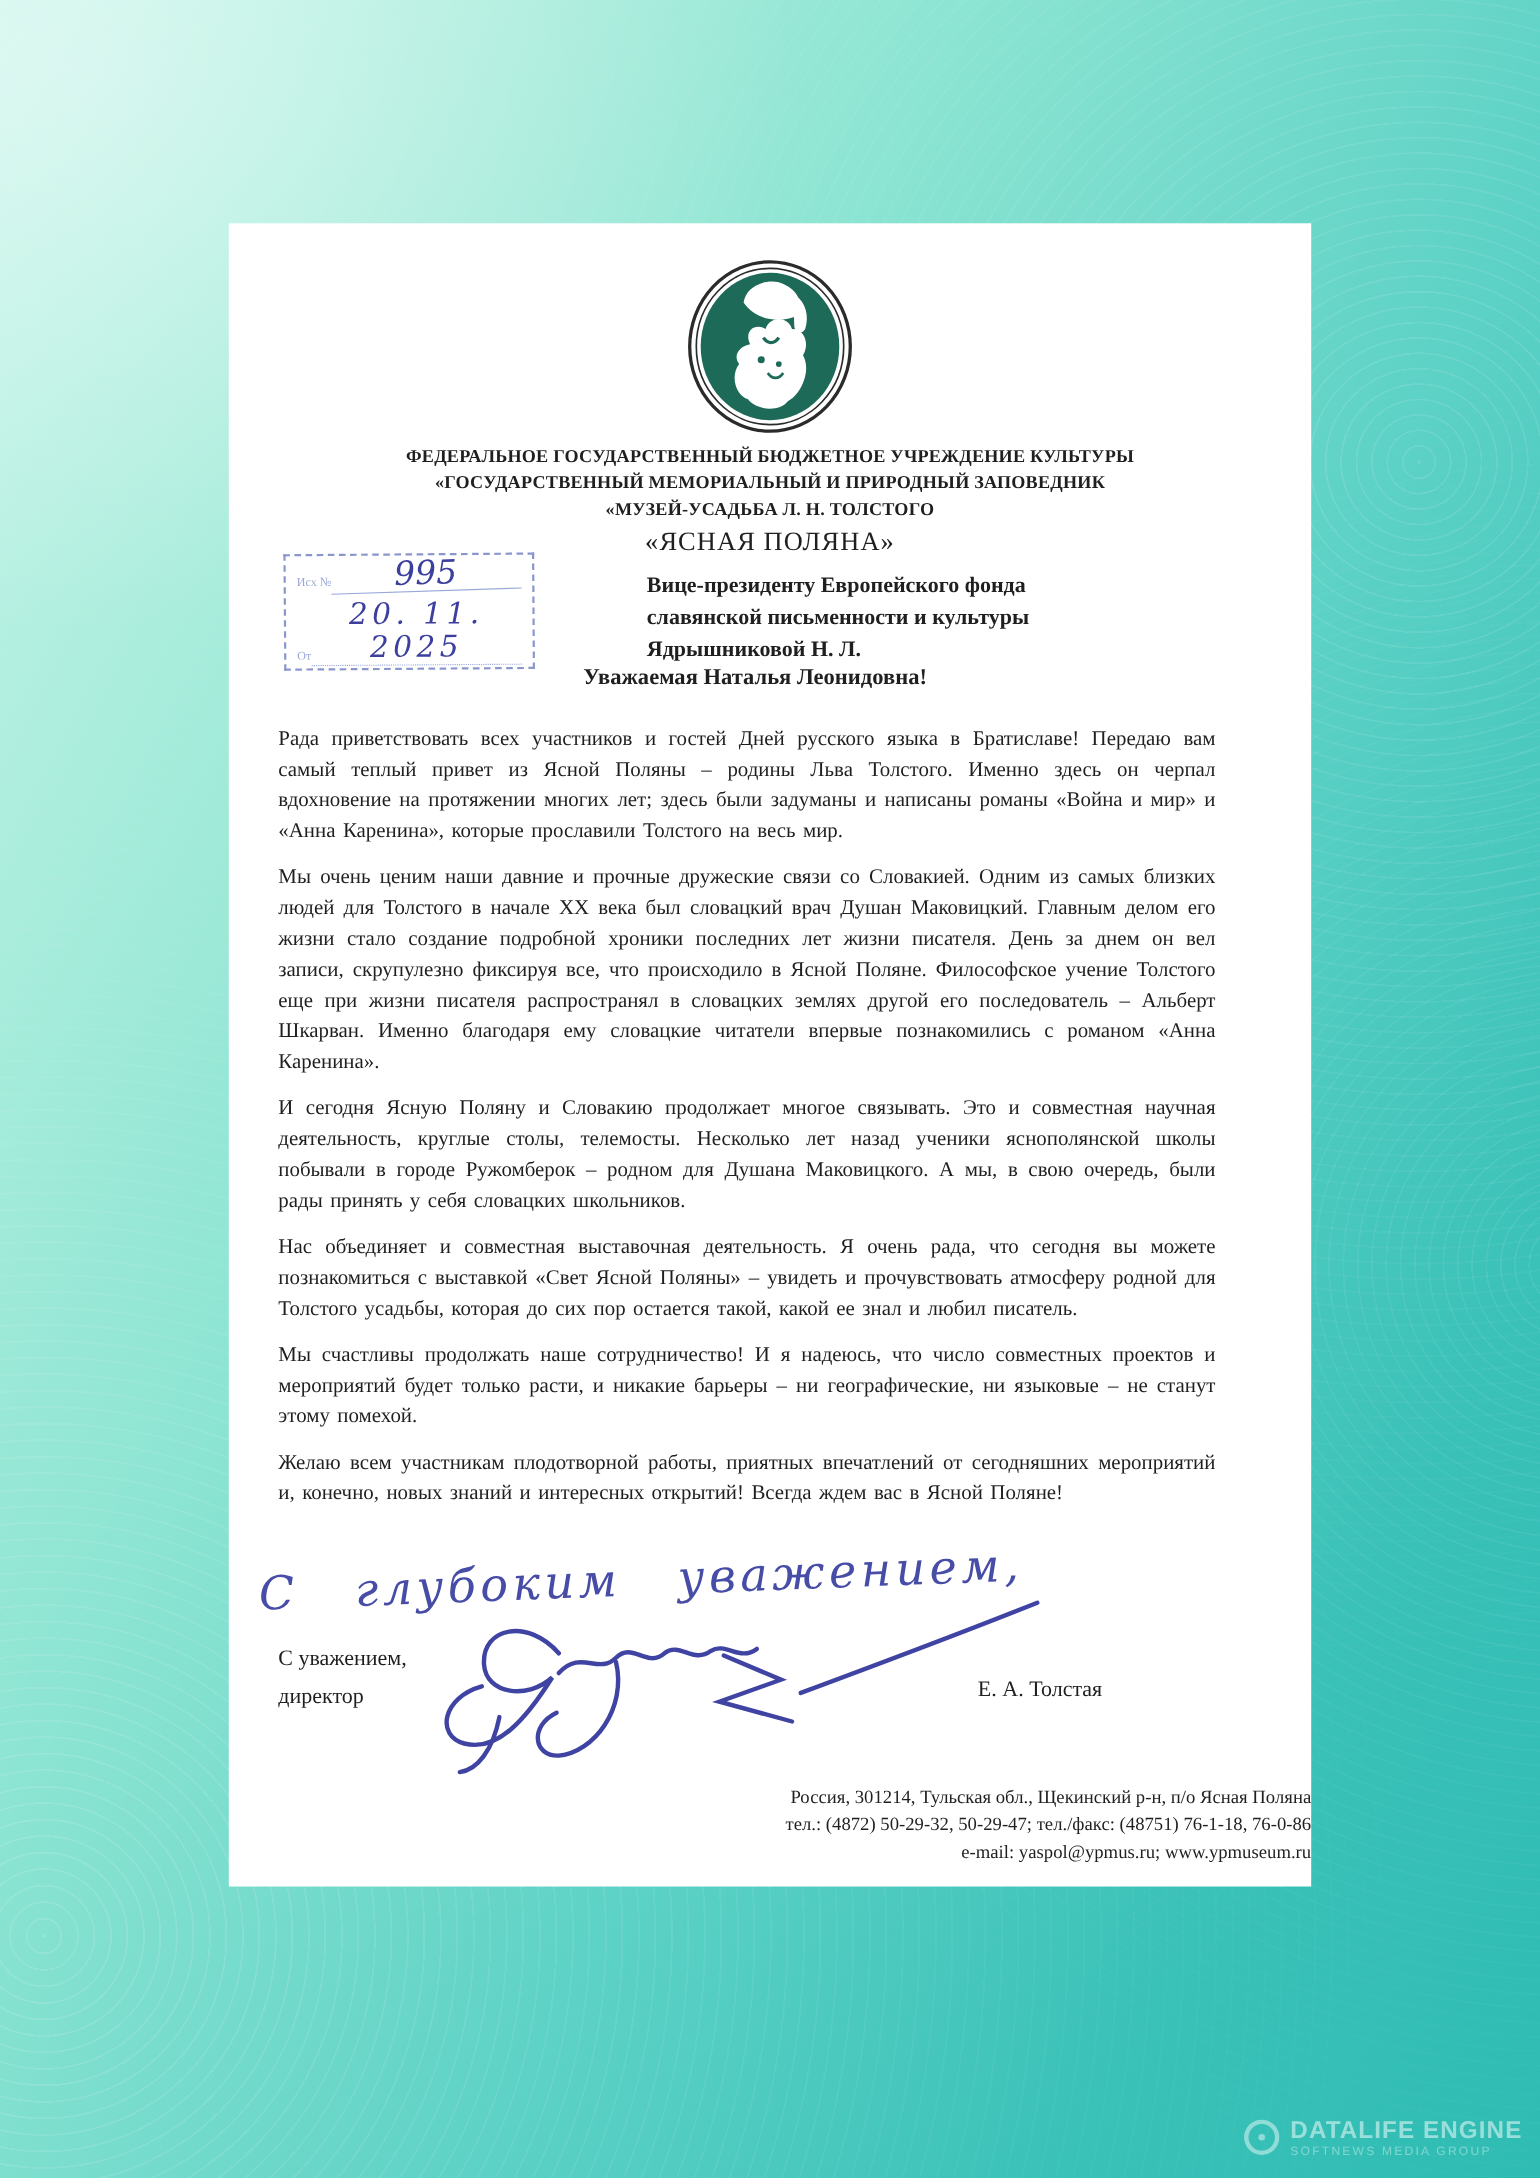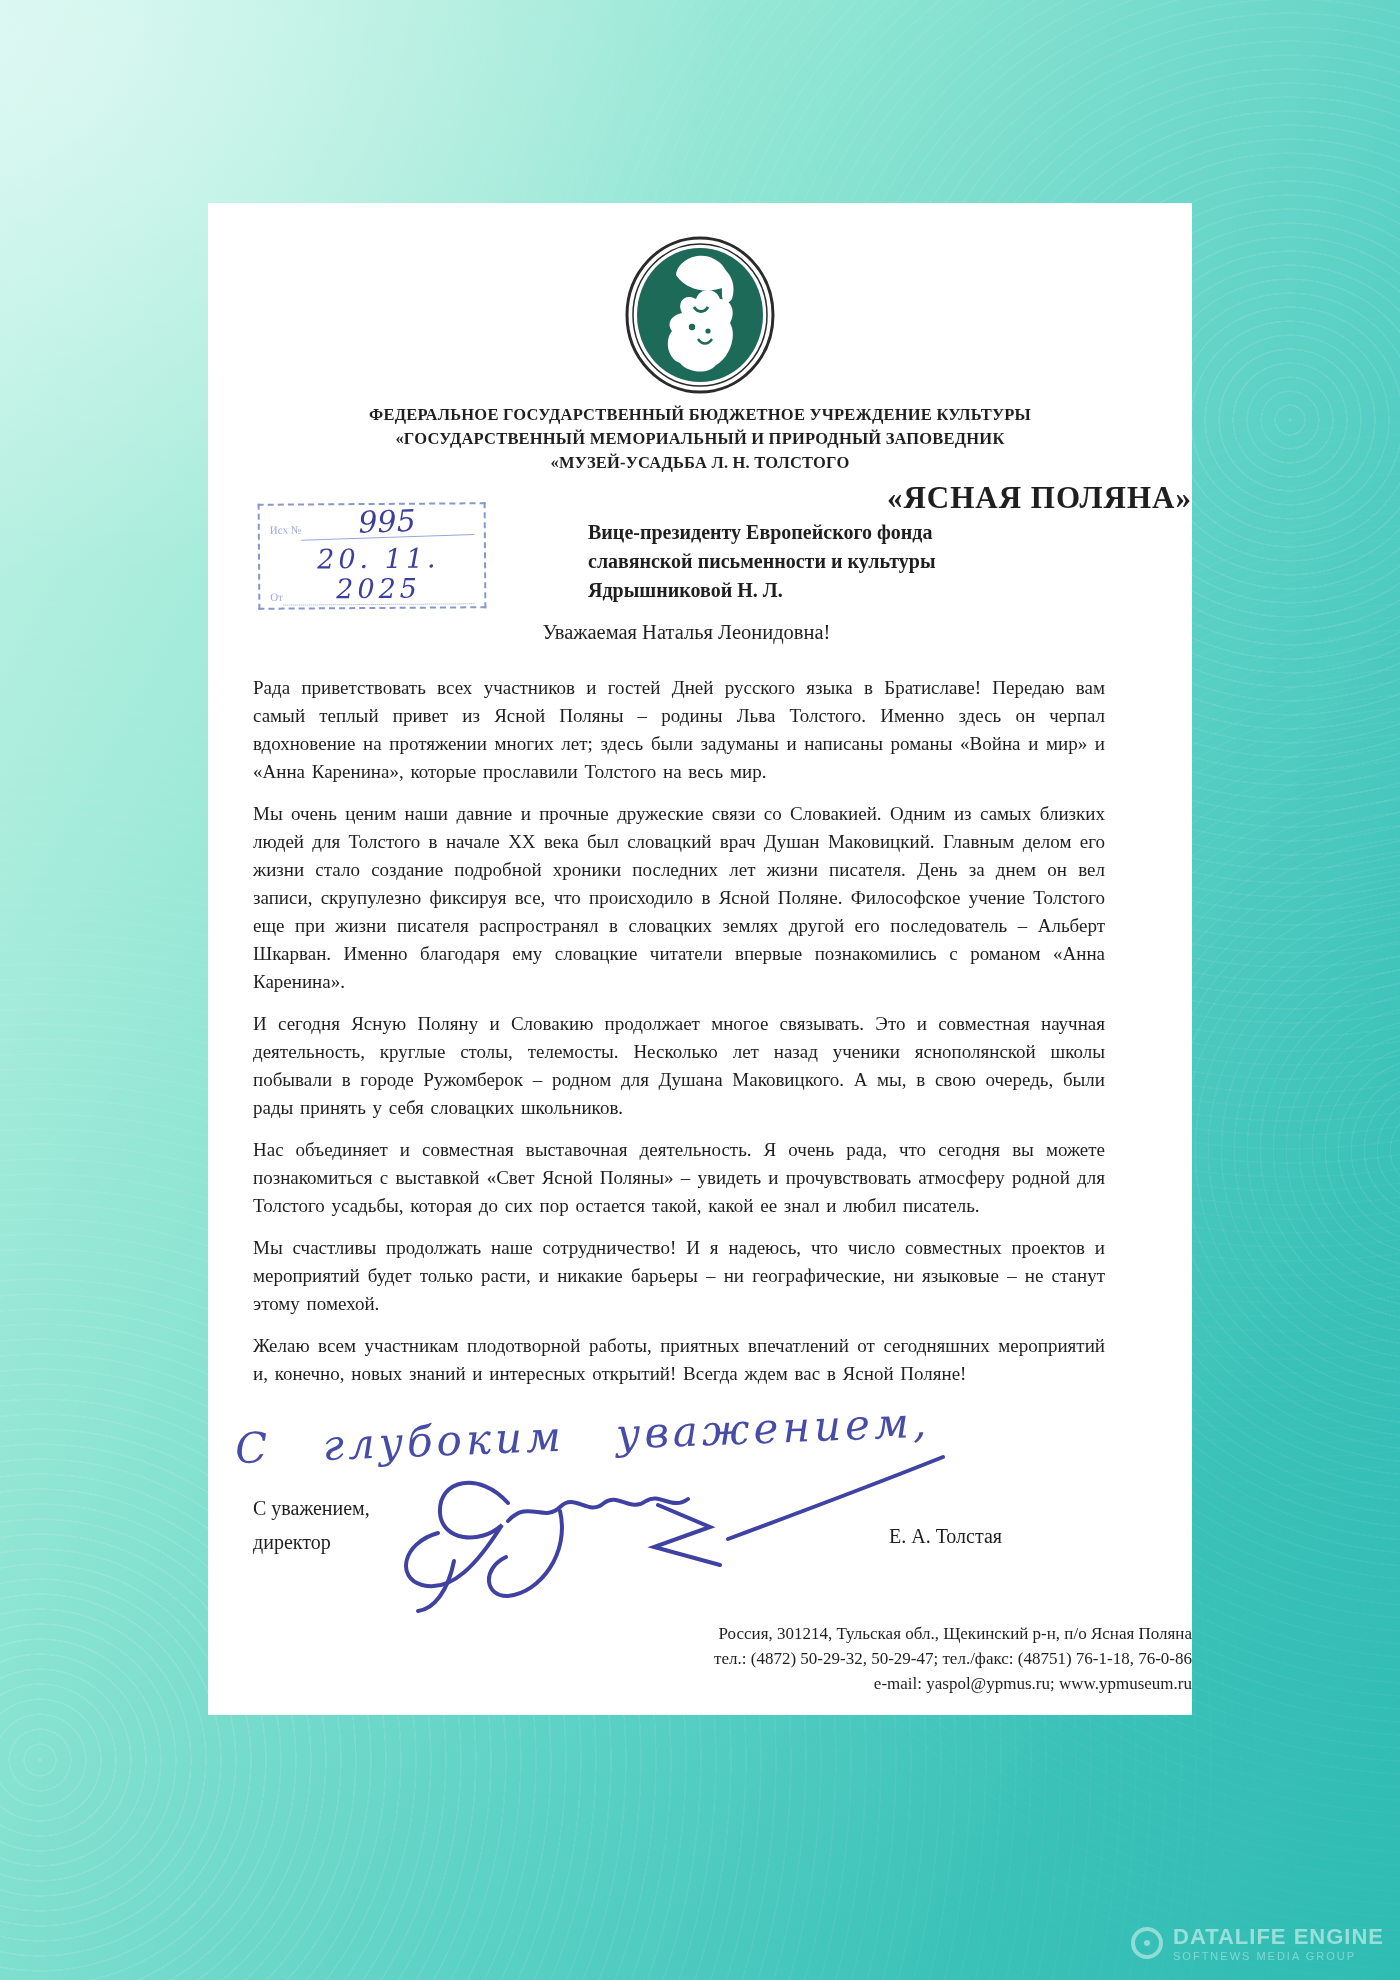--- a/index.html
+++ b/index.html
@@ -39,42 +39,42 @@
 
   
   .page{
     position:absolute; left:208px; top:203px; width:984px; height:1512px;
     background:#ffffff; color:#1f1f1f;
   }
 
   .org-header{ position:absolute; top:32px; left:0; right:0; text-align:center; }
   .logo-wrap{ height:164px; margin-bottom:4px; }
   .org-line{ font-size:16.5px; font-weight:bold; line-height:24px; letter-spacing:0.2px; }
-  .org-title{ font-size:31px; font-weight:bold; margin-top:5px; letter-spacing:1px;text-align:right; }
+  .org-title{ font-size:24px; font-weight:normal; margin-top:5px; letter-spacing:1px; }
 
   
   .stamp{
     position:absolute; left:50px; top:300px; width:228px; height:106px;
     border:2px dashed #8а96cc; border:2px dashed #8a96cc;
     padding:10px 10px 6px 10px; color:#97a5d8;
     transform:rotate(-0.4deg);
   }
   .stamp-row{ display:flex; align-items:flex-end; }
   .stamp-label{ font-size:11px; line-height:18px; white-space:nowrap; color:#9aa8da; }
   .stamp-value{
     flex:1; text-align:center; font-style:italic; color:#3c3f9d;
     border-bottom:1.5px solid #98a7da; font-family:"DejaVu Serif",serif;
   }
   .stamp-number{ font-size:30px; line-height:30px; transform:rotate(-1.5deg); margin-top:-8px; }
   .stamp-date{ font-size:27px; line-height:30px; letter-spacing:4px; border-bottom-style:dotted; }
 
   
   .flow{ position:absolute; left:45px; right:72px; top:315px; }
   .recipient{ margin-left:335px; font-weight:bold; font-size:20px; line-height:29px; }
-  .salutation{ margin-top:16px; text-align:center; font-weight:normal; font-size:20.5px; }
+  .salutation{ text-align:center; font-weight:bold; font-size:20.5px; }
   .paragraphs{ margin-top:30px; }
   .paragraphs p{
     font-size:19px; line-height:28px; text-align:justify; margin:0 15px 14px 0;
     word-spacing:2px;
   }
 
   
   .hand-salute{
     position:absolute; left:27px; top:1208px; white-space:nowrap;
     font-family:"DejaVu Serif",serif; font-style:italic;

